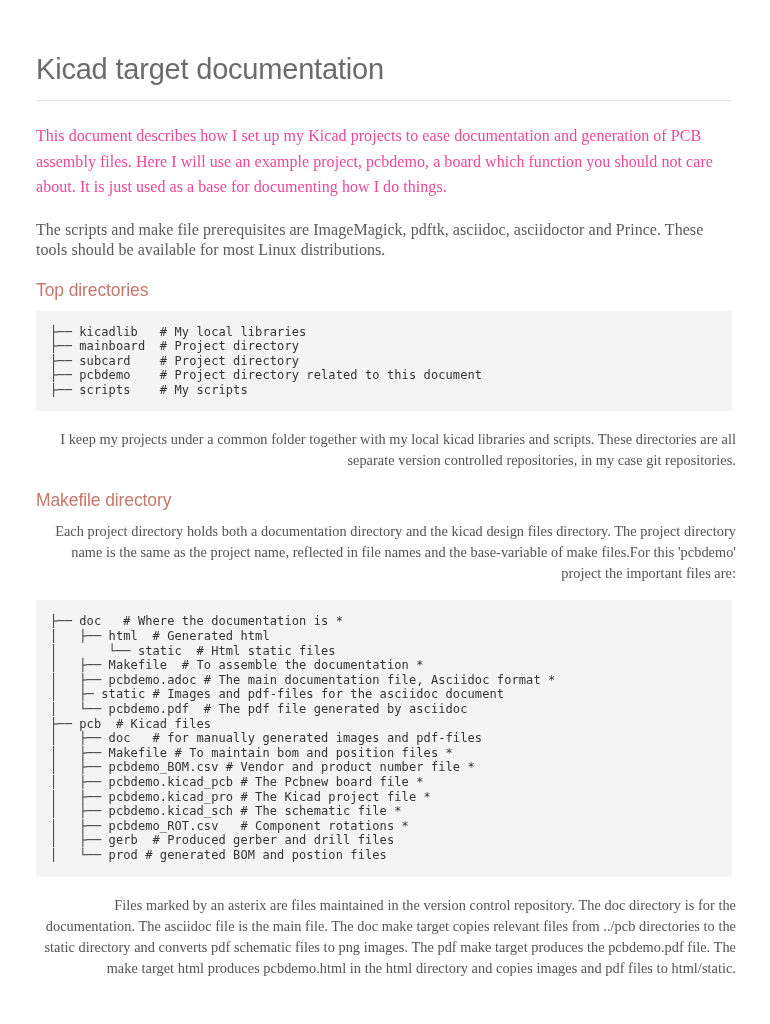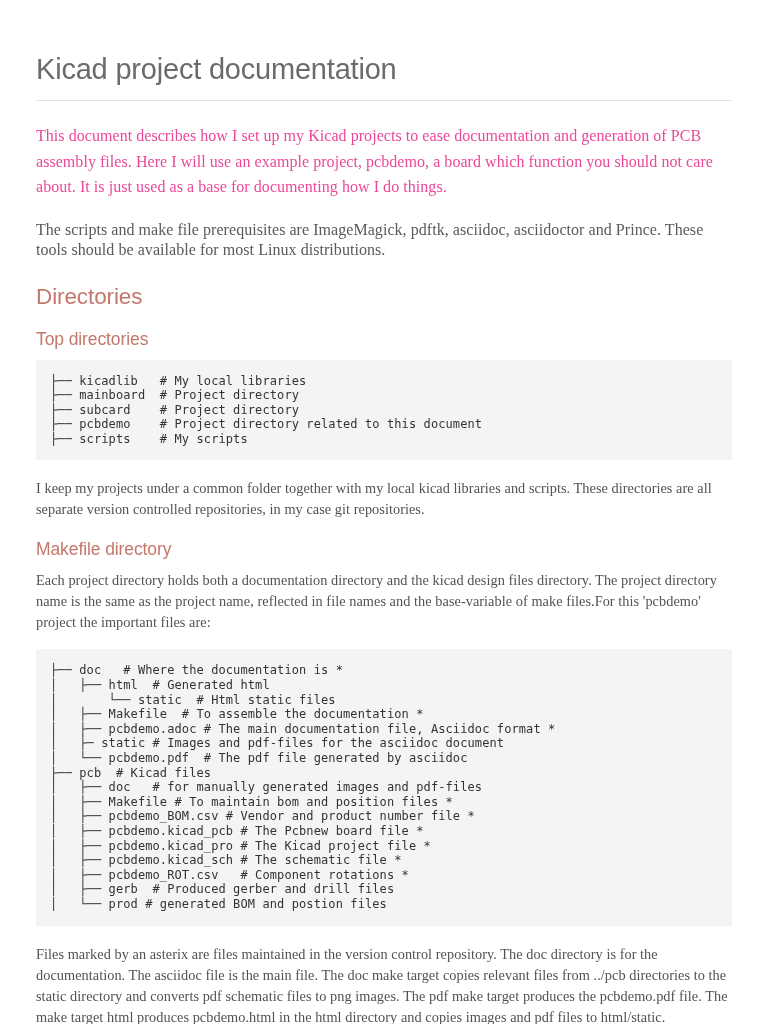--- a/index.html
+++ b/index.html
@@ -43,20 +43,21 @@
     width: 700px;
     letter-spacing: 0.05px;
   }
   p.body {
     font-size: 14.3px;
     line-height: 21px;
     color: #525252;
     margin: 0 0 16px 0;
     width: 700px;
     letter-spacing: 0.05px;
+    text-align: right;
   }
   p.body-sm {
     font-size: 16px;
     line-height: 20.5px;
     color: #5a5a5a;
     margin: 0 0 16px 0;
     width: 700px;
     letter-spacing: 0.05px;
   }
   h2.sect {
@@ -90,29 +91,28 @@
     white-space: pre;
     overflow: hidden;
     letter-spacing: 0.1px;
   }
 </style>
 </head>
 <body>
 
 <div class="page">
 
-  <h1 class="doc-title">Kicad project documentation</h1>
+  <h1 class="doc-title">Kicad target documentation</h1>
 
   <div class="title-rule"></div>
 
   <p class="lead">This document describes how I set up my Kicad projects to ease documentation and generation of PCB assembly files. Here I will use an example project, pcbdemo, a board which function you should not care about. It is just used as a base for documenting how I do things.</p>
 
   <p class="body-sm">The scripts and make file prerequisites are ImageMagick, pdftk, asciidoc, asciidoctor and Prince. These tools should be available for most Linux distributions.</p>
 
-  <h2 class="sect">Directories</h2>
 
   <h3 class="sub">Top directories</h3>
 
   <pre class="code">├── kicadlib   # My local libraries
 ├── mainboard  # Project directory
 ├── subcard    # Project directory
 ├── pcbdemo    # Project directory related to this document
 ├── scripts    # My scripts</pre>
 
   <p class="body">I keep my projects under a common folder together with my local kicad libraries and scripts. These directories are all separate version controlled repositories, in my case git repositories.</p>

